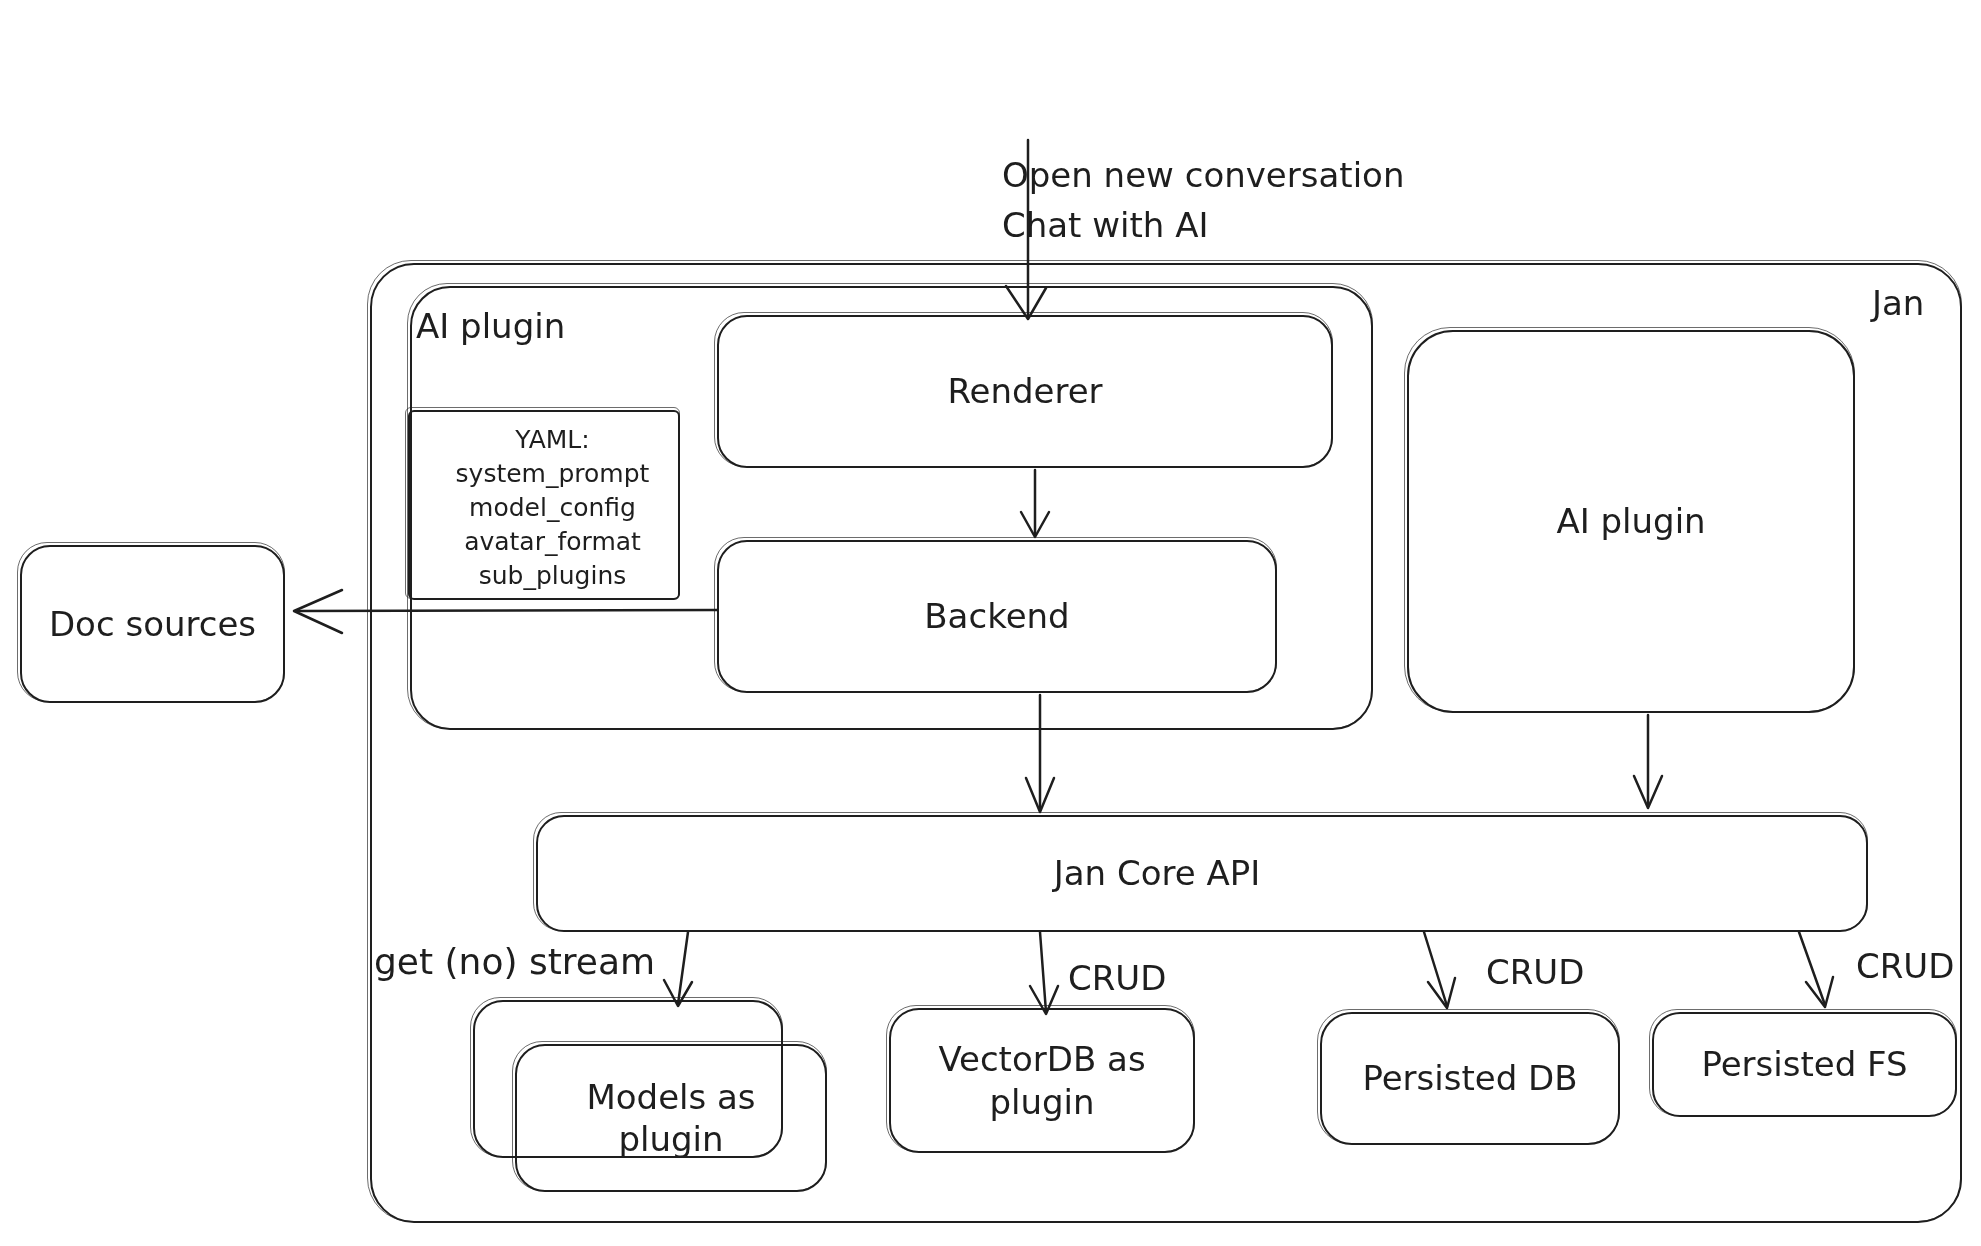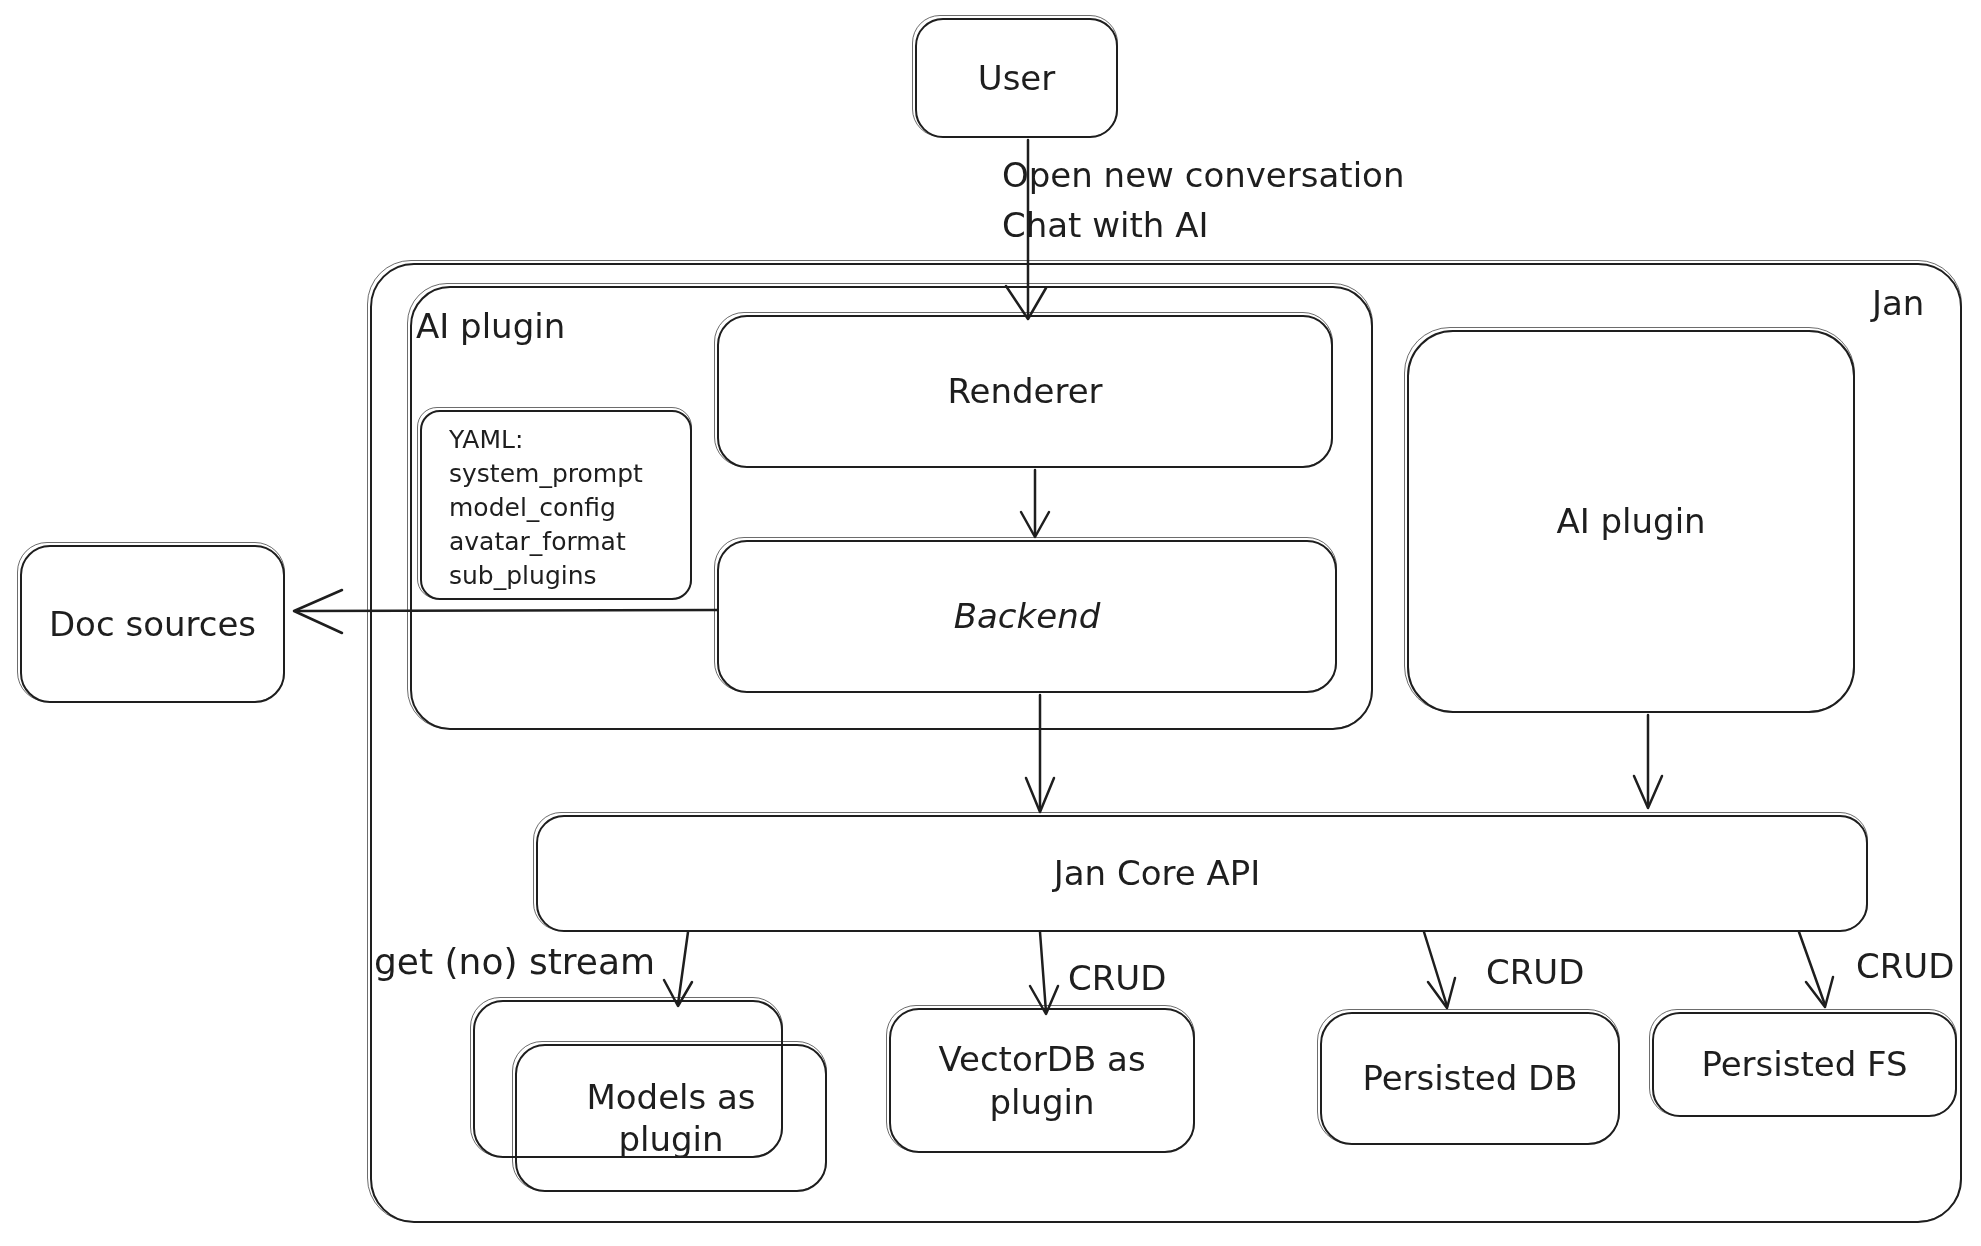--- a/index.html
+++ b/index.html
@@ -49,22 +49,22 @@
   svg.arrows path{
     stroke:var(--stroke);stroke-width:2.5;fill:none;
     stroke-linecap:round;stroke-linejoin:round;
   }
 
   
   #user          {left:915px; top:18px;  width:203px; height:120px; border-radius:28px;}
   #jan           {left:370px; top:263px; width:1592px;height:960px; border-radius:44px;}
   #ai-plugin-container{left:410px; top:286px; width:963px; height:444px; border-radius:40px;}
   #renderer      {left:717px; top:315px; width:616px; height:153px; border-radius:30px;}
-  #yaml-note     {left:420px; top:410px; width:272px; height:190px; border-radius:20px;}
-  #backend       {left:717px; top:540px; width:620px; height:153px; border-radius:30px;font-style:italic;}
+  #yaml-note     {left:408px; top:410px; width:272px; height:190px; border-radius:6px;text-align:center;}
+  #backend       {left:717px; top:540px; width:560px; height:153px; border-radius:30px;}
   #ai-plugin-right{left:1407px;top:330px; width:448px; height:383px; border-radius:46px;}
   #doc-sources   {left:20px;  top:545px; width:265px; height:158px; border-radius:30px;justify-content:center;}
   #jan-core-api  {left:536px; top:815px; width:1332px;height:117px; border-radius:28px;}
   #models-back   {left:473px; top:1000px;width:310px; height:158px; border-radius:30px;}
   #models-front  {left:515px; top:1044px;width:312px; height:148px; border-radius:30px;}
   #vectordb      {left:889px; top:1008px;width:306px; height:145px; border-radius:30px;}
   #persisted-db  {left:1320px;top:1012px;width:300px; height:133px; border-radius:32px;}
   #persisted-fs  {left:1652px;top:1012px;width:305px; height:105px; border-radius:28px;}
 
   #jan-label                 {left:1872px;top:283px;}
@@ -83,23 +83,20 @@
 <body>
 
 <div class="canvas">
 
   <div class="node container-node" id="jan"></div>
   <div class="label" id="jan-label">Jan</div>
 
   <div class="node container-node" id="ai-plugin-container"></div>
   <div class="label" id="ai-plugin-container-label">AI plugin</div>
 
-  <div class="node" id="user">
-    <span class="wrap">User</span>
-  </div>
 
   <div class="node" id="renderer">
     <span class="wrap">Renderer</span>
   </div>
 
   <div class="node yaml-box" id="yaml-note">
     <span>YAML:</span>
     <span>system_prompt</span>
     <span>model_config</span>
     <span>avatar_format</span>

